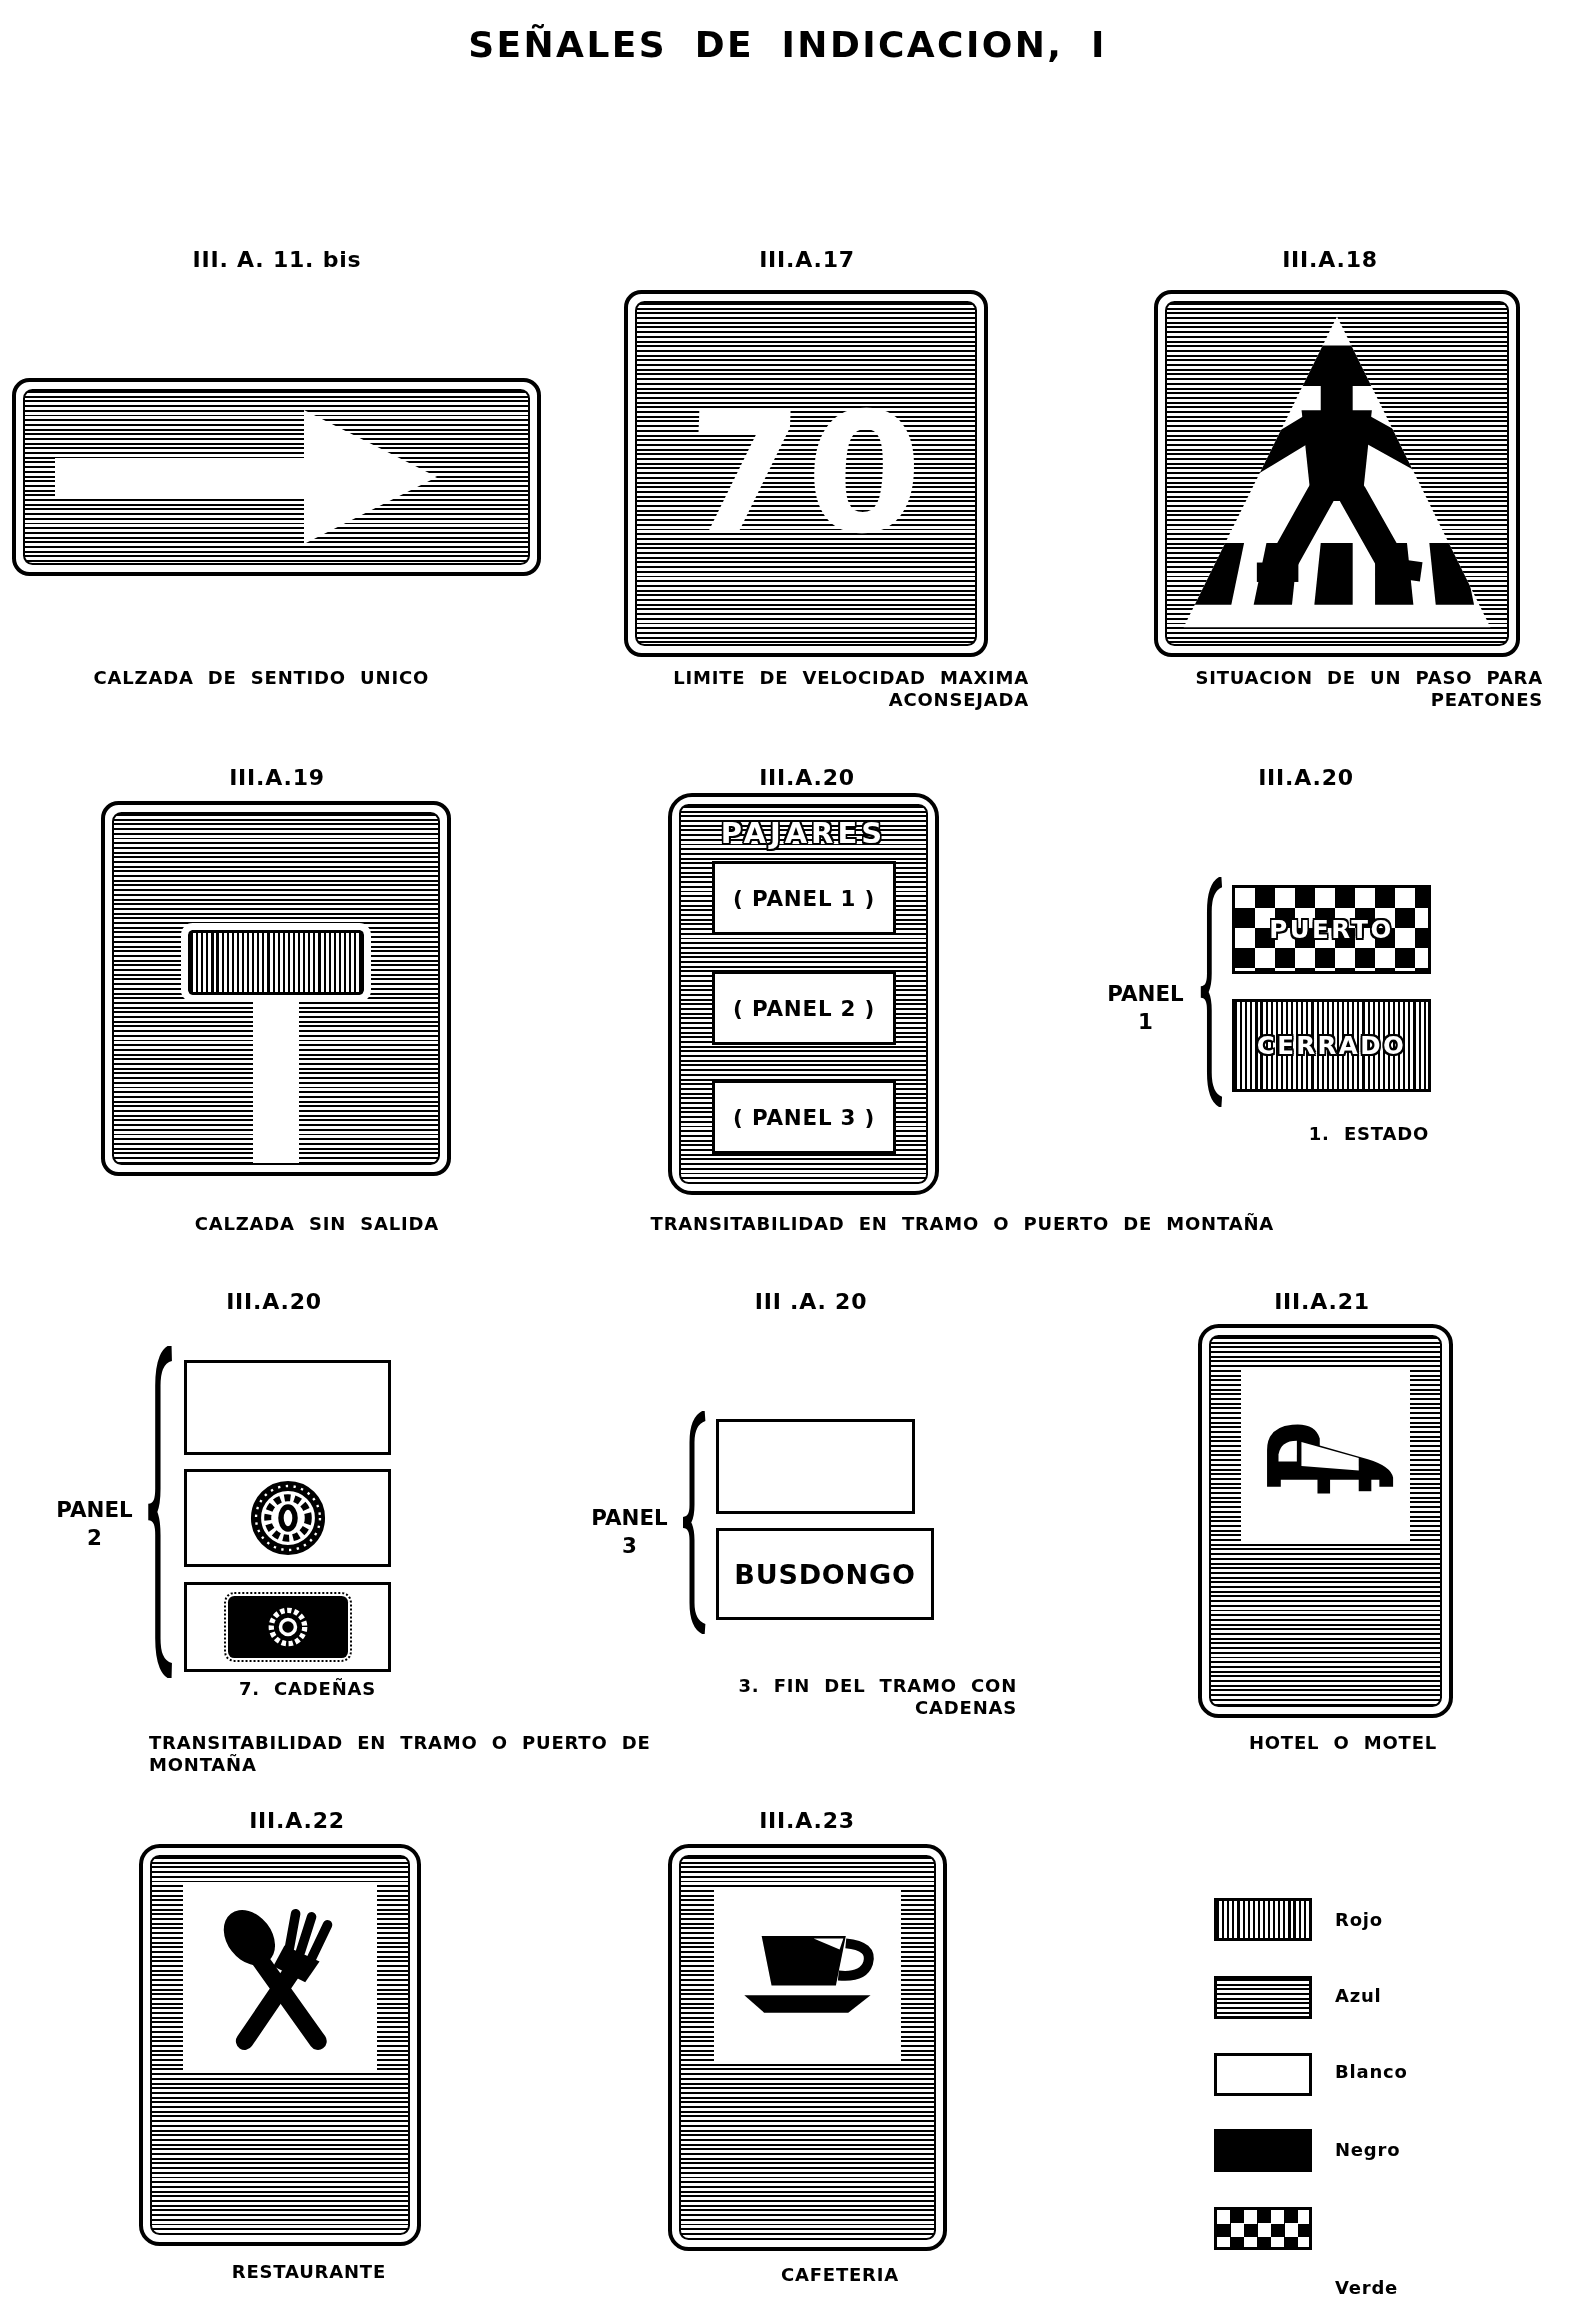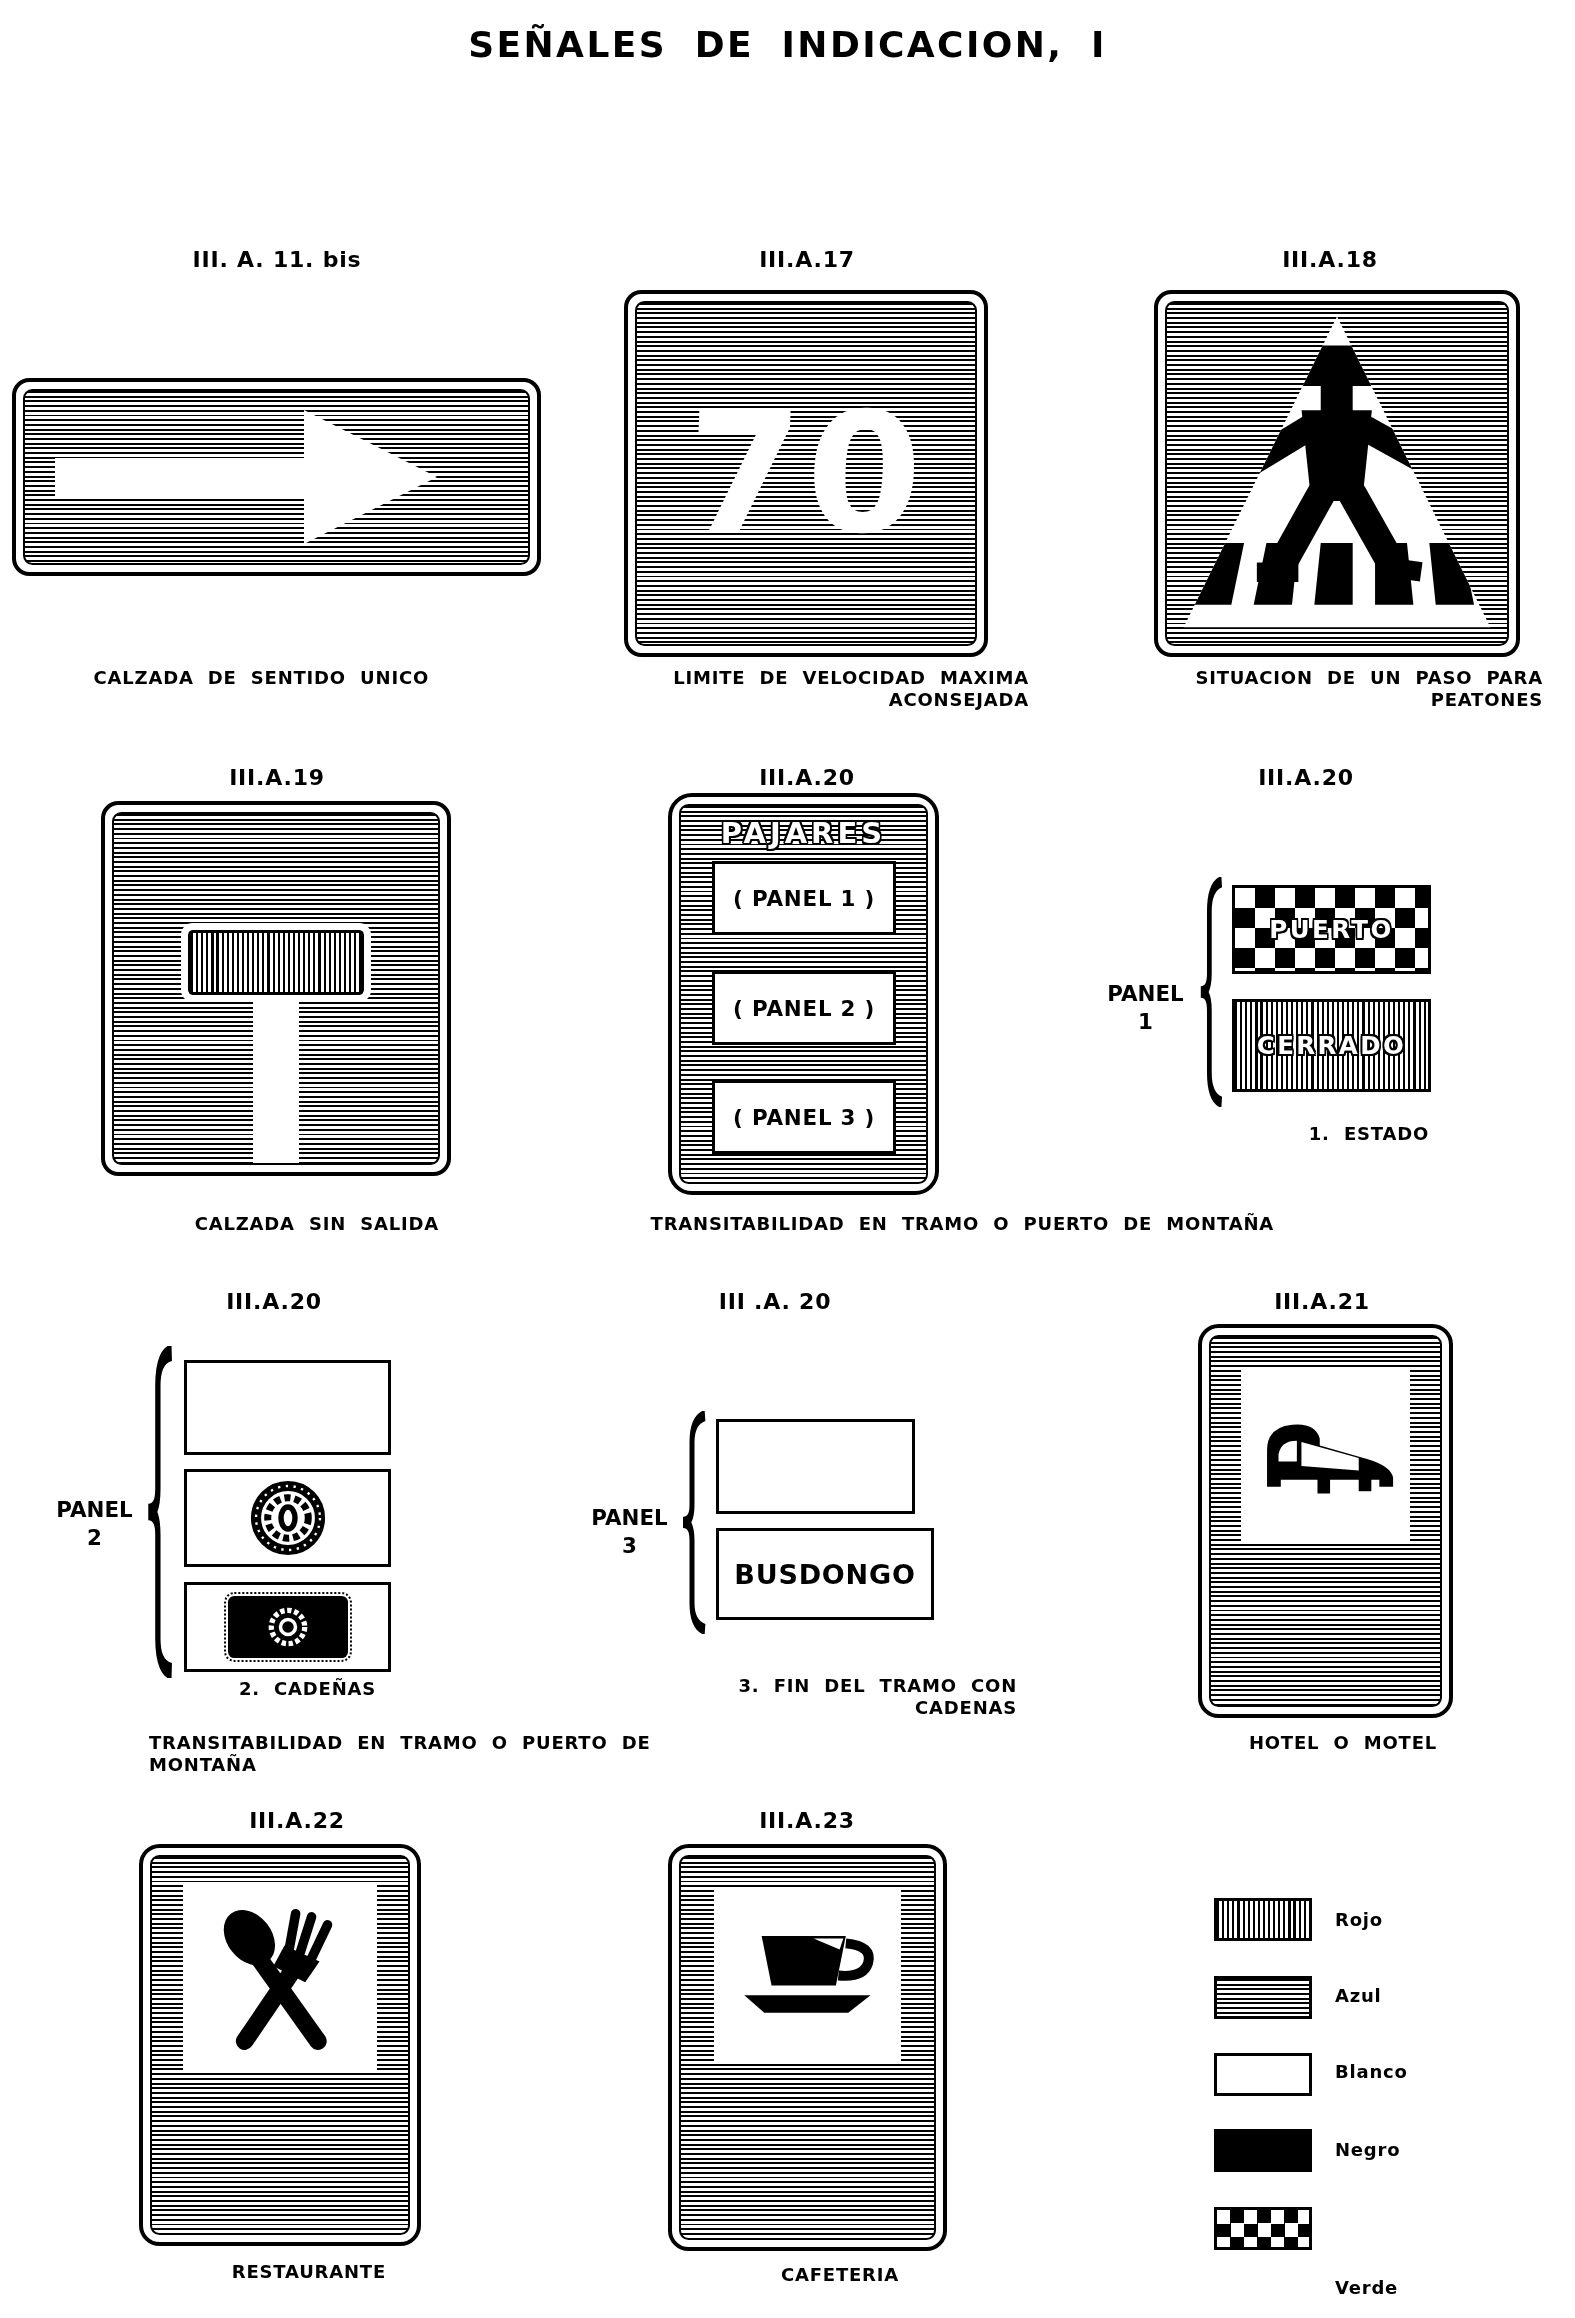--- a/index.html
+++ b/index.html
@@ -129,21 +129,21 @@
   </div>
   <div class="v-stripes flexcenter" style="position:absolute;left:1232px;top:999px;width:199px;height:93px;border:3.2px solid #000;box-sizing:border-box;">
     <span class="outline-text" style="font-size:24.5px;font-weight:bold;letter-spacing:2.4px;">CERRADO</span>
   </div>
   <div class="caption" style="left:1223px;top:1123px;width:206px;">1. ESTADO</div>
 
   <div class="caption" style="left:107px;top:1213px;width:332px;">CALZADA SIN SALIDA</div>
   <div class="caption" style="left:625px;top:1213px;width:649px;">TRANSITABILIDAD EN TRAMO O PUERTO DE MONTAÑA</div>
 
   <div class="ref" style="left:195px;top:1289px;width:158px;">III.A.20</div>
-  <div class="ref" style="left:692px;top:1289px;width:166px;">III .A. 20</div>
+  <div class="ref" style="left:728px;top:1289px;width:166px;">III .A. 20</div>
   <div class="ref" style="left:1239px;top:1289px;width:166px;">III.A.21</div>
 
   <div class="brace-label" style="left:47px;top:1496px;width:95px;">
     <span>PANEL</span><br>
     <span>2</span>
   </div>
   <svg class="brace" style="left:144px;top:1346px;width:32px;height:332px;" viewBox="0 0 30 100" preserveAspectRatio="none">
     <path d="M26 2 Q13 3 13 12 L13 43 Q13 50 4 50 Q13 50 13 57 L13 88 Q13 97 26 98" fill="none" stroke="#000" stroke-width="5"></path>
   </svg>
   <div class="panel-box" style="left:184px;top:1360px;width:207px;height:95px;"></div>
@@ -157,21 +157,21 @@
   </div>
   <div class="panel-box" style="left:184px;top:1582px;width:207px;height:90px;">
     <div class="flexcenter" style="width:120px;height:62px;background:#000;border-radius:6.3px;
          outline:2.4px dotted #000;outline-offset:2.4px;">
       <svg viewBox="0 0 100 100" style="width:44px;height:44px;">
         <circle cx="50" cy="50" r="38" fill="none" stroke="#fff" stroke-width="12" stroke-dasharray="10 6"></circle>
         <circle cx="50" cy="50" r="17" fill="none" stroke="#fff" stroke-width="8"></circle>
       </svg>
     </div>
   </div>
-  <div class="caption" style="left:186px;top:1678px;width:190px;">2. CADEÑAS</div>
+  <div class="caption" style="left:186px;top:1678px;width:190px;">7. CADEÑAS</div>
 
   <div class="brace-label" style="left:582px;top:1504px;width:95px;">
     <span>PANEL</span><br>
     <span>3</span>
   </div>
   <svg class="brace" style="left:679px;top:1411px;width:30px;height:223px;" viewBox="0 0 30 100" preserveAspectRatio="none">
     <path d="M26 2 Q13 4 13 14 L13 42 Q13 50 4 50 Q13 50 13 58 L13 86 Q13 96 26 98" fill="none" stroke="#000" stroke-width="5"></path>
   </svg>
   <div class="panel-box" style="left:716px;top:1419px;width:199px;height:95px;"></div>
   <div class="panel-box" style="left:716px;top:1528px;width:218px;height:92px;font-size:27px;font-weight:bold;letter-spacing:0.8px;">BUSDONGO</div>

